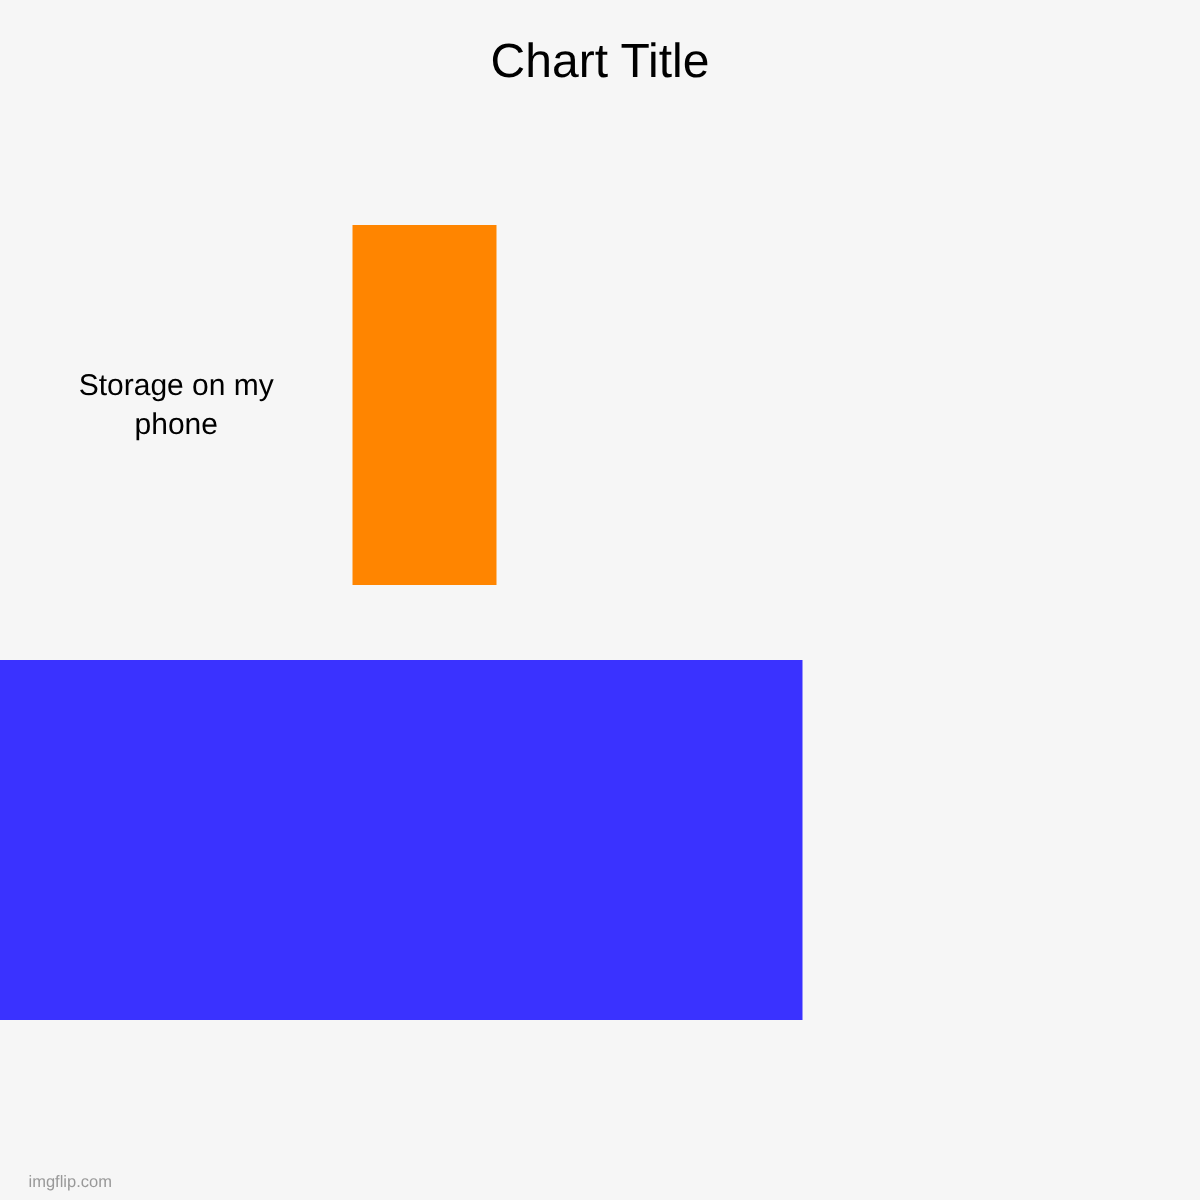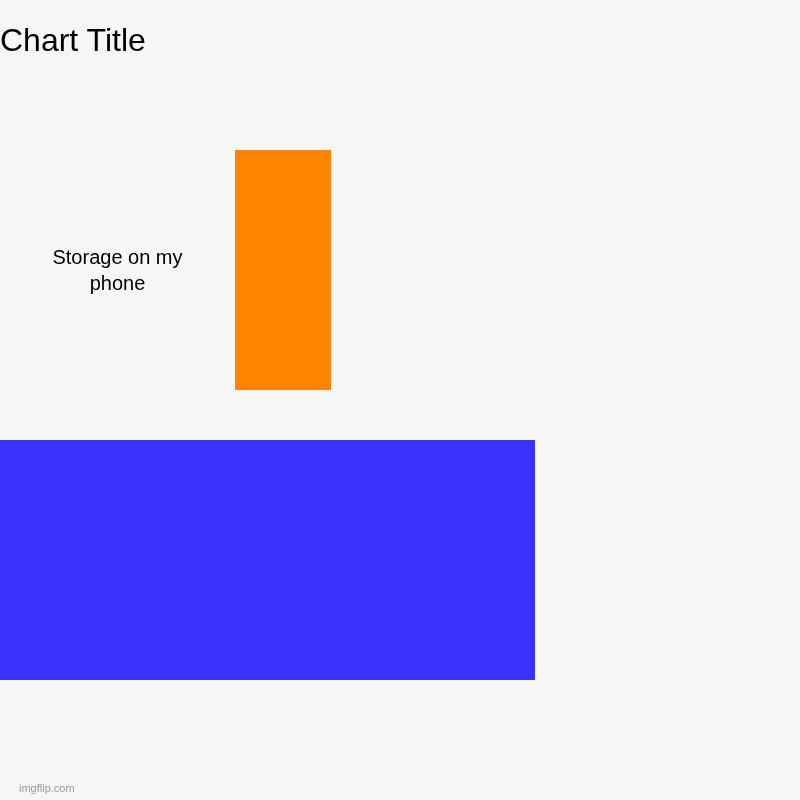--- a/index.html
+++ b/index.html
@@ -9,20 +9,21 @@
     }
     body {
       width: 800px;
       height: 800px;
       background: #f6f6f6;
       font-family: Arial, Helvetica, sans-serif;
       position: relative;
       overflow: hidden;
     }
     .chart-title {
+      text-align: center;
       font-size: 32px;
       font-weight: 400;
       color: #000;
       padding-top: 22px;
     }
     .chart-area {
       position: absolute;
       top: 150px;
       left: 0;
       width: 800px;

